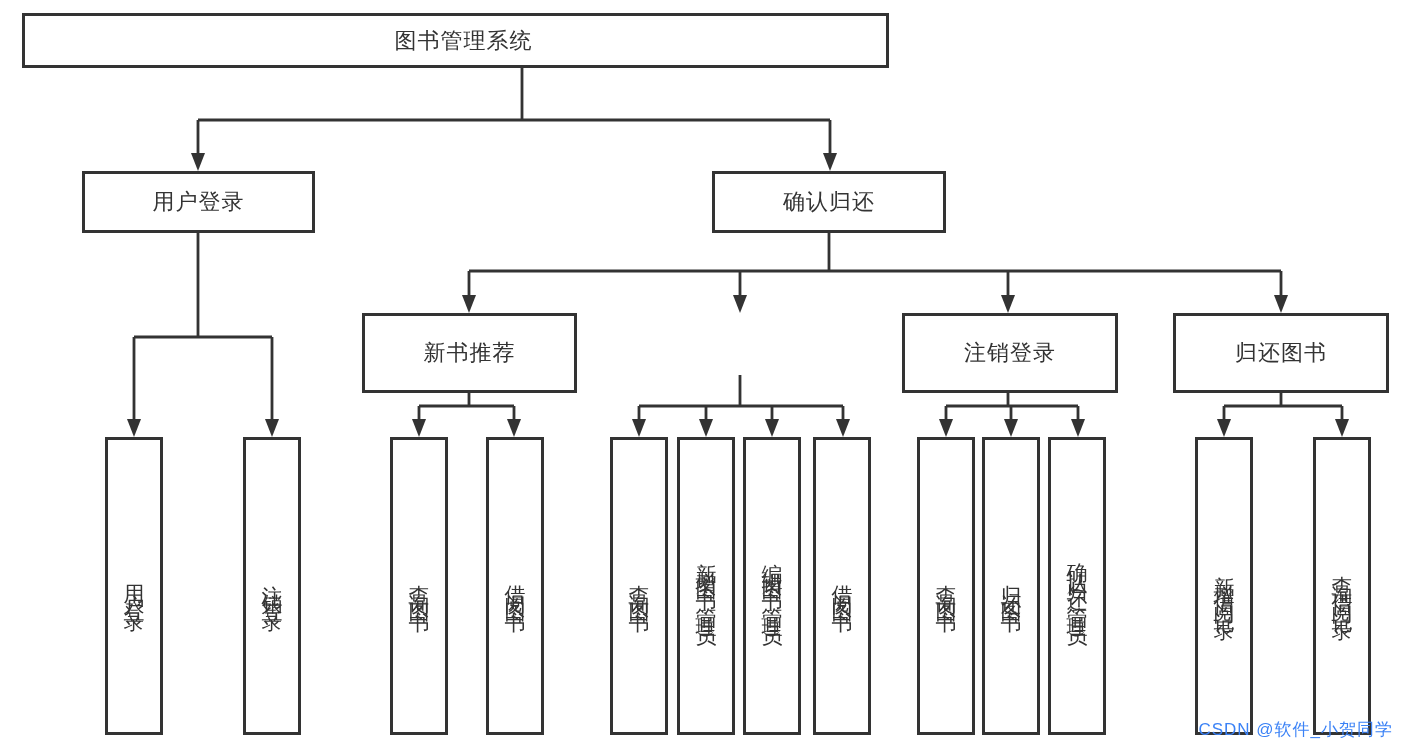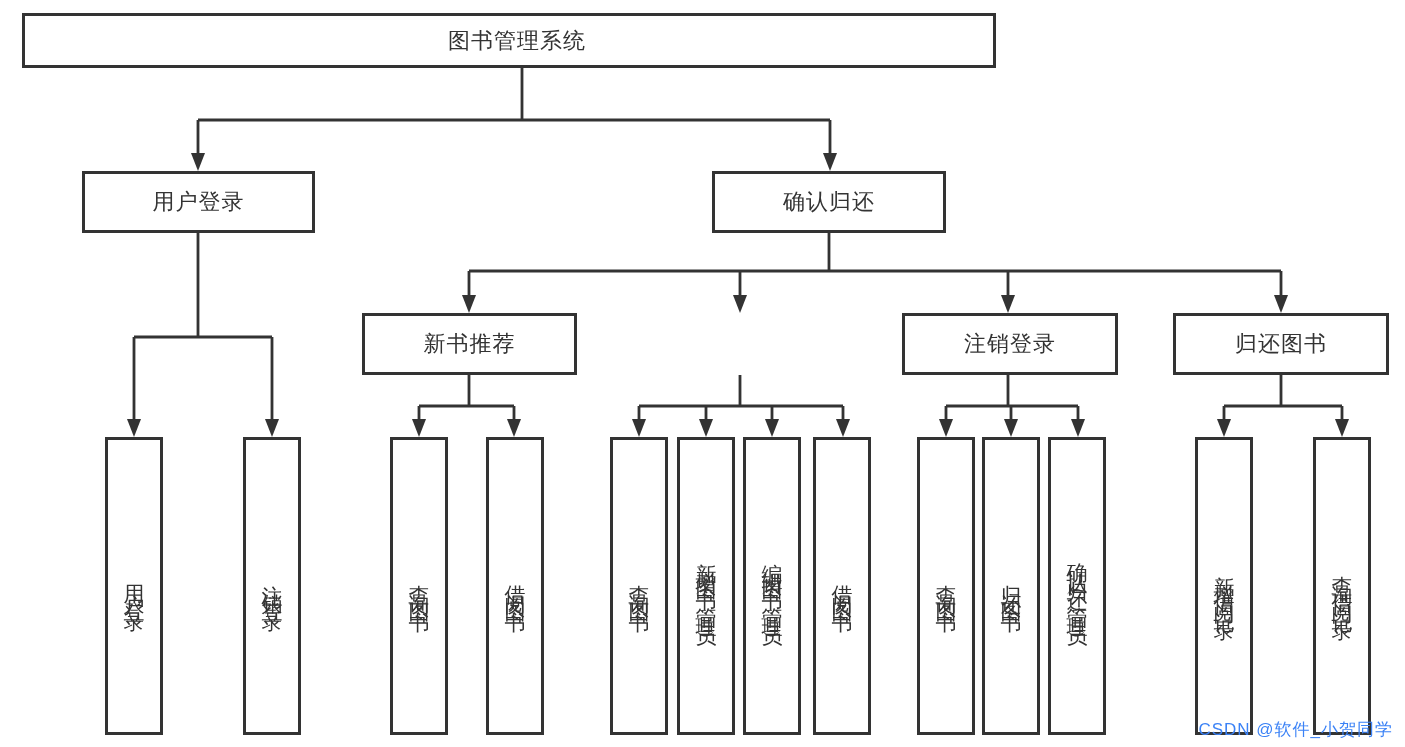--- a/index.html
+++ b/index.html
@@ -22,23 +22,23 @@
     box-sizing: border-box;
     background: #ffffff;
     border: 3px solid #333333;
     color: #333333;
     display: flex;
     align-items: center;
     justify-content: center;
     text-align: center;
   }
   .node.h { font-size: 22px; letter-spacing: 1px; }
-  .node.root  { left: 22px;  top: 13px;  width: 974px; height: 55px; padding-left: 16px; }
+  .node.root  { left: 22px;  top: 13px;  width: 867px; height: 55px; padding-left: 16px; }
   .node.lvl2  { top: 171px; height: 62px; }
-  .node.lvl3  { top: 313px; height: 62px; }
+  .node.lvl3  { top: 313px; height: 80px; }
   .node.leaf {
     top: 437px;
     width: 58px;
     height: 298px;
     font-size: 21px;
   }
   .node.leaf span {
     writing-mode: vertical-rl;
     text-orientation: mixed;
     letter-spacing: 9px;

